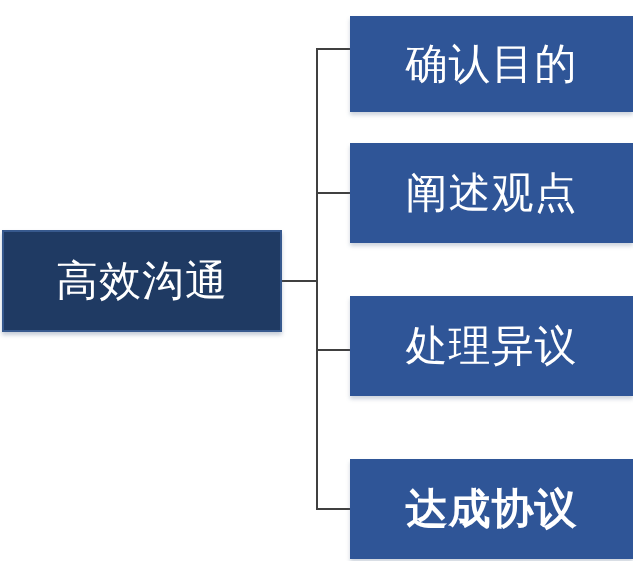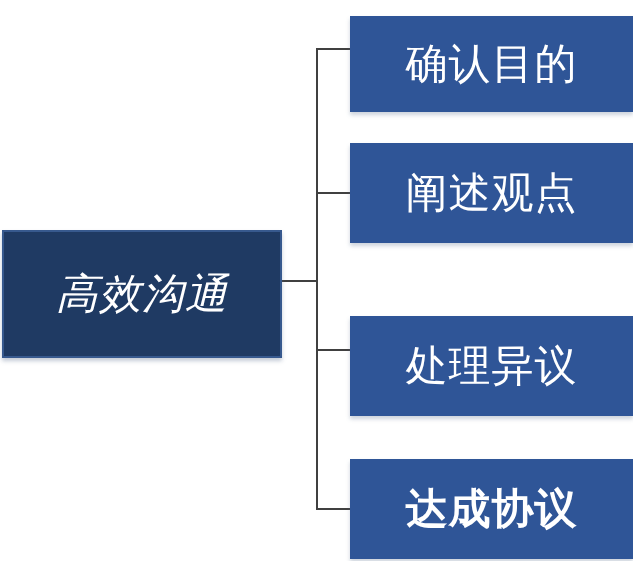--- a/index.html
+++ b/index.html
@@ -20,34 +20,33 @@
   .node{
     position:absolute;
     display:flex;align-items:center;justify-content:center;
     color:var(--text-color);
     font-size:42px;
     letter-spacing:1px;
     white-space:nowrap;
     box-sizing:border-box;
   }
   .root-node{
-    left:2px;top:230px;width:280px;height:128px;
+    left:2px;top:230px;width:280px;height:102px;
     background:var(--root-fill);
     border:2px solid var(--root-border);
     box-shadow:0 3px 4px rgba(90,110,140,0.35);
-    font-style:italic;
   }
   .child-node{
     left:350px;width:283px;height:100px;
     background:var(--child-fill);
     box-shadow:0 3px 4px rgba(90,110,140,0.30);
   }
   .child-1{top:16px;height:96px;}
   .child-2{top:143px;justify-content:center;}
-  .child-3{top:316px;}
+  .child-3{top:296px;}
   .child-4{top:459px;font-weight:bold;}
   .connector{
     position:absolute;
     background:var(--line-color);
   }
   .trunk{left:316px;top:48px;width:2px;height:462px;}
   .root-link{left:282px;top:280px;width:36px;height:2px;}
   .branch{left:316px;width:34px;height:2px;}
   .branch-1{top:48px;}
   .branch-2{top:192px;}

